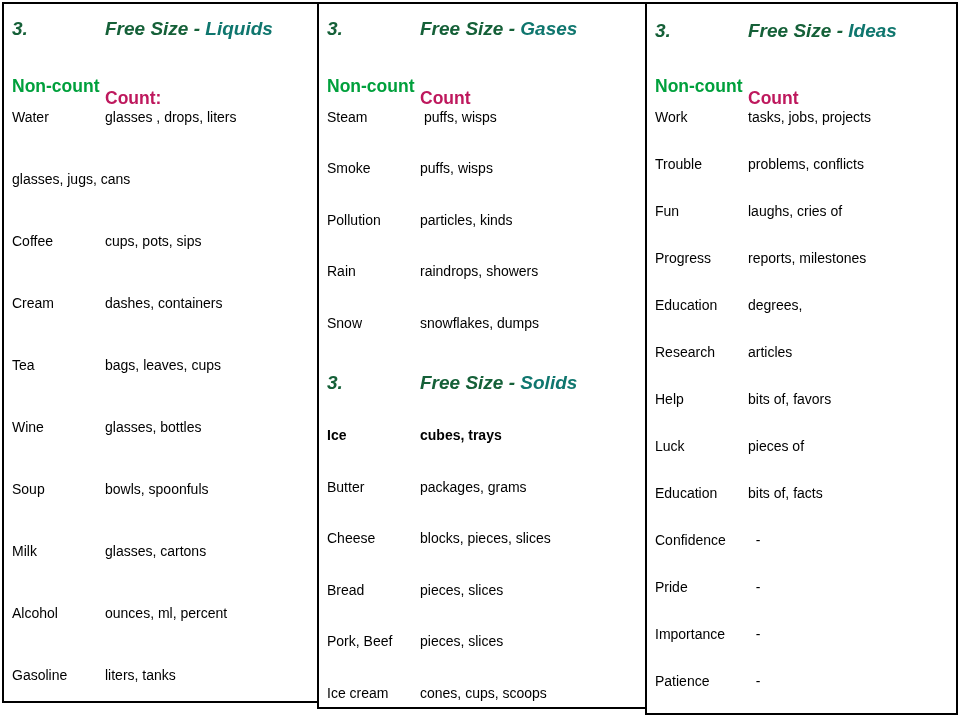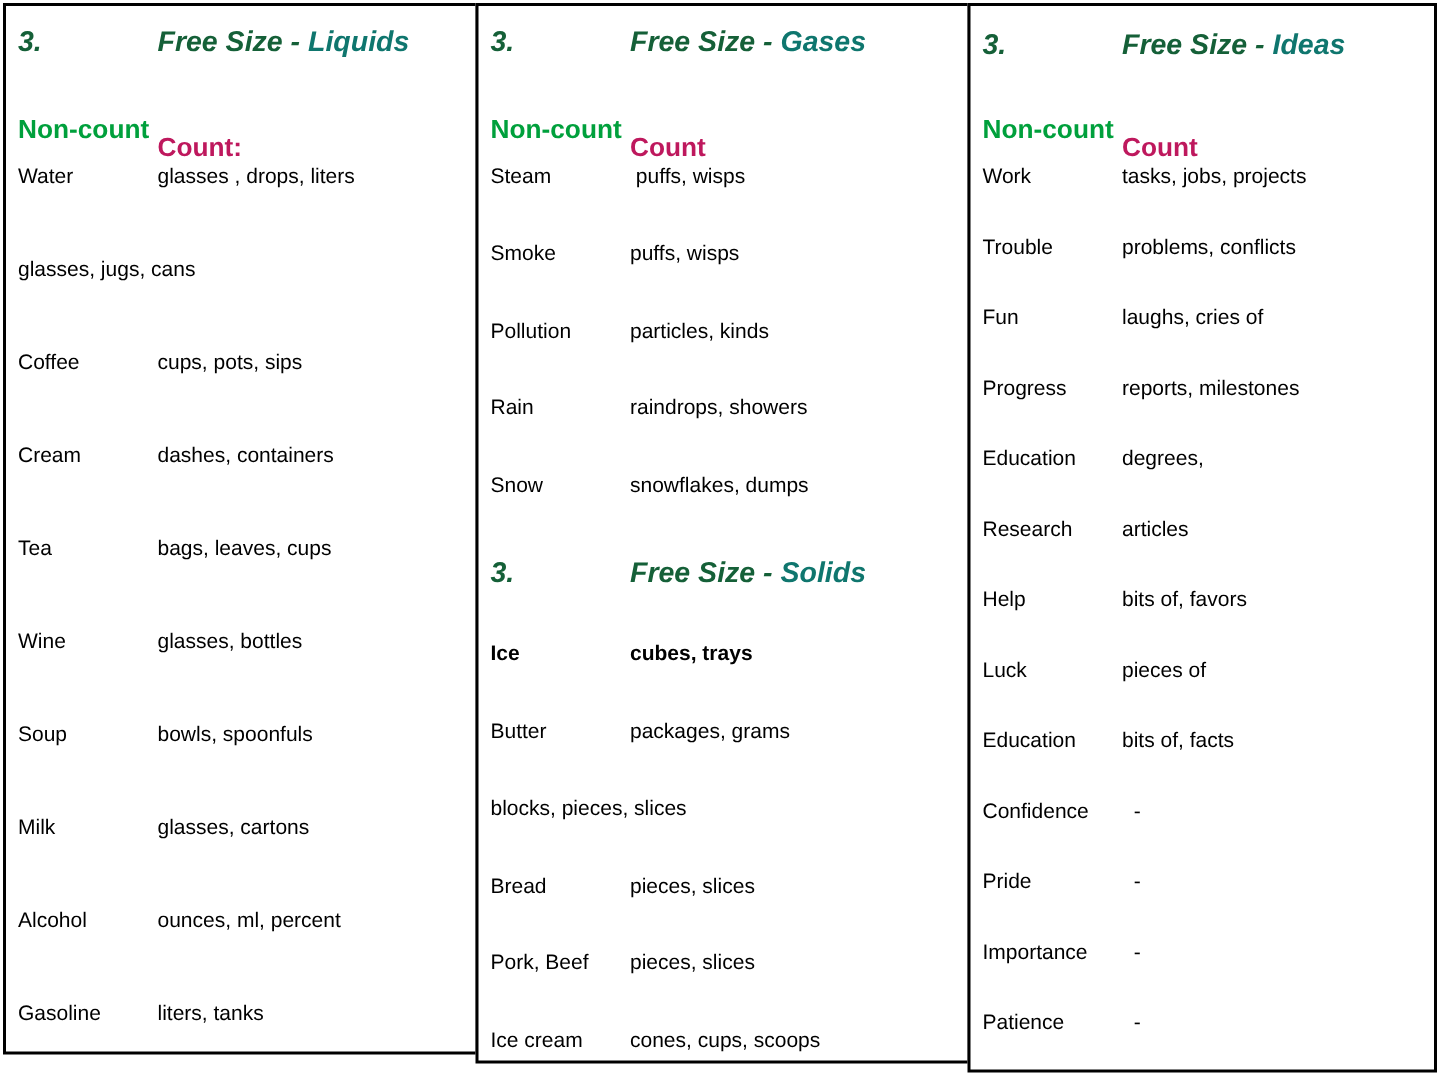--- a/index.html
+++ b/index.html
@@ -136,20 +136,21 @@
   <div class="rows-b">
     <div class="row">
         <span class="term">Ice</span>
         <span class="desc">cubes, trays</span>
       </div>
     <div class="row">
         <span class="term">Butter</span>
         <span class="desc">packages, grams</span>
       </div>
     <div class="row">
+        <span class="term">Cheese</span>
         <span class="desc">blocks, pieces, slices</span>
       </div>
     <div class="row">
         <span class="term">Bread</span>
         <span class="desc">pieces, slices</span>
       </div>
     <div class="row">
         <span class="term">Pork, Beef</span>
         <span class="desc">pieces, slices</span>
       </div>

